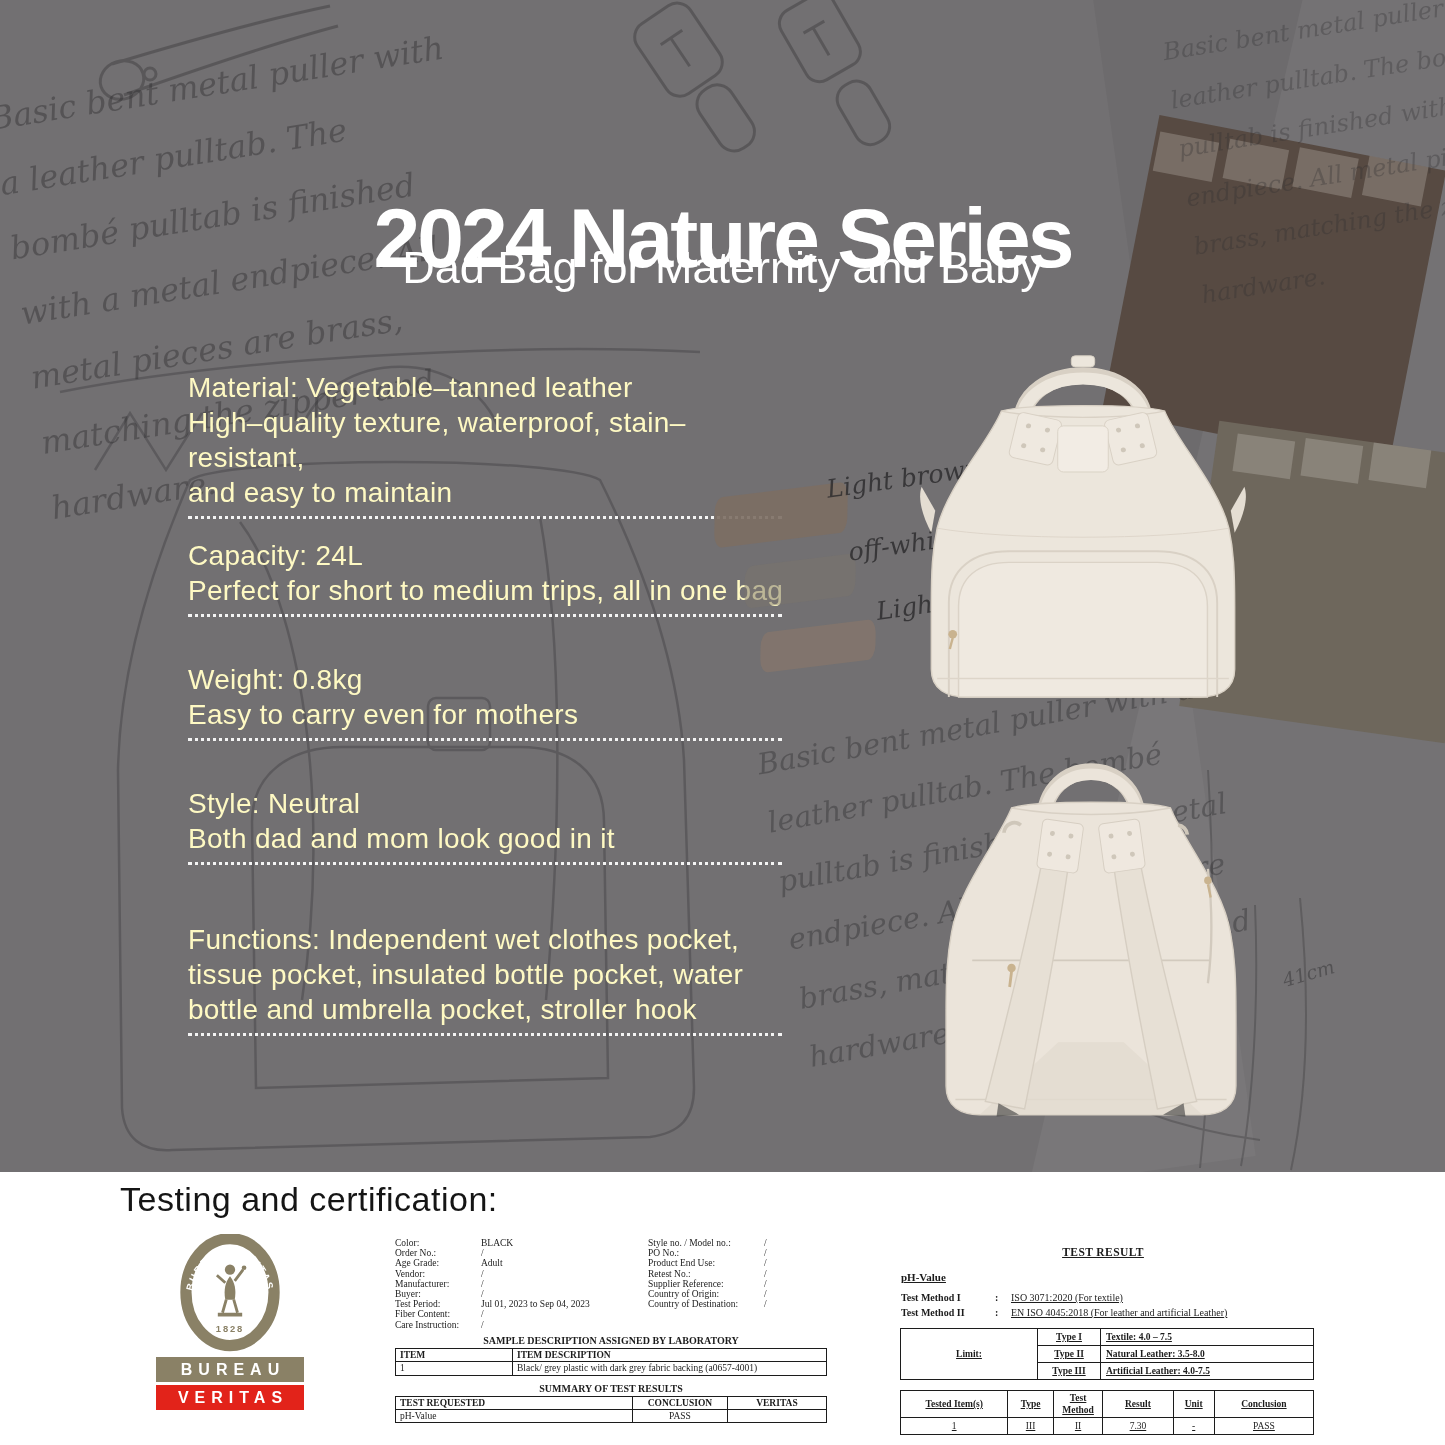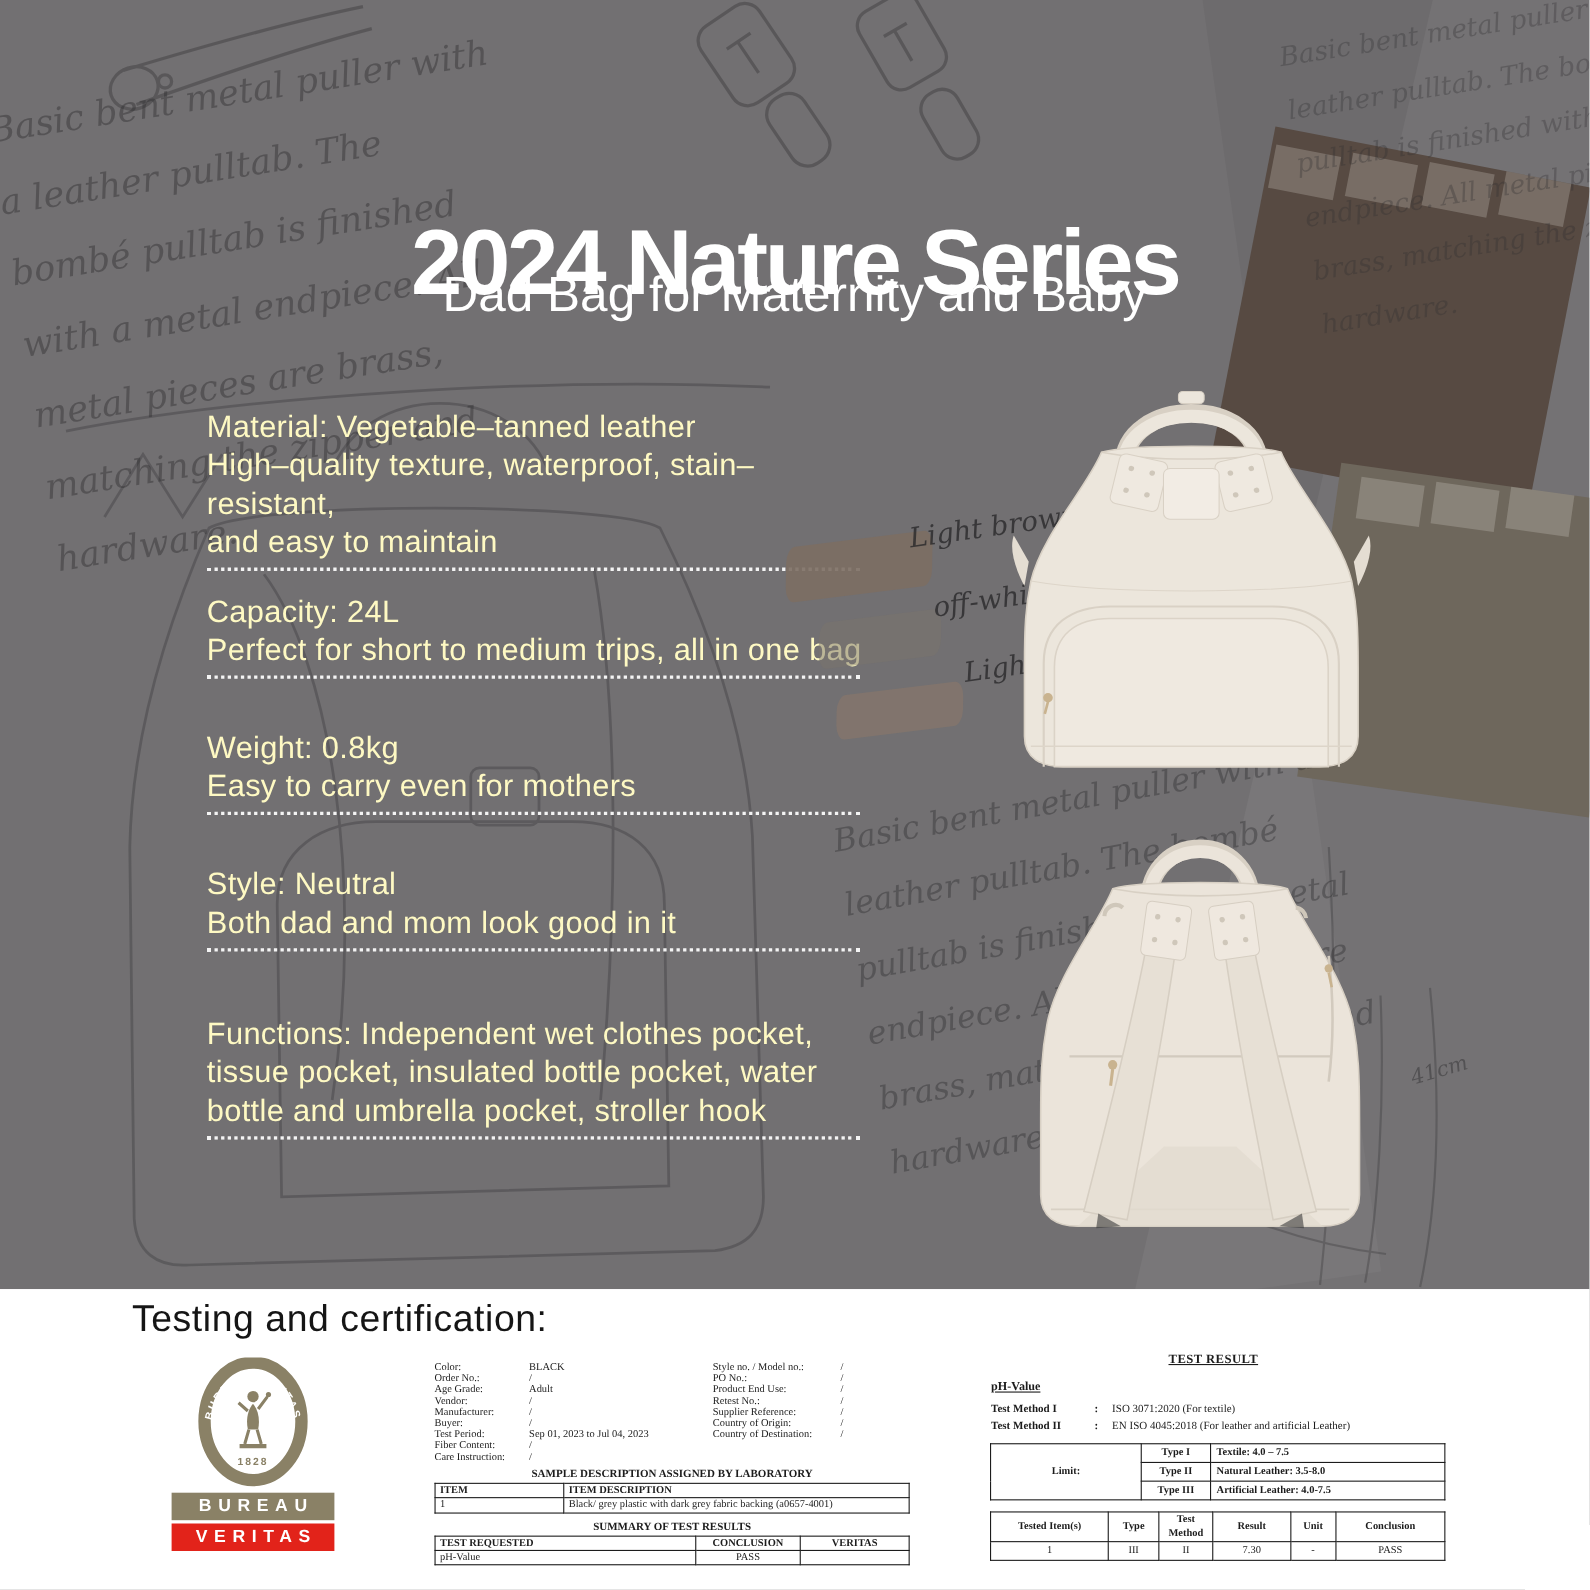--- a/index.html
+++ b/index.html
@@ -55,21 +55,21 @@
   .fcolL { position:absolute; left:0; top:0; width:250px; }
   .fcolR { position:absolute; left:253px; top:0; width:179px; }
   .frow { white-space:nowrap; }
   .fcolL .flab { display:inline-block; width:86px; }
   .fcolR .flab { display:inline-block; width:116px; }
   .tbl-title { text-align:center; font-weight:bold; font-size:10px; margin:4px 0 2px 0; }
   table.doc { width:100%; border-collapse:collapse; }
   table.doc th, table.doc td { border:1px solid #1c1c1c; padding:1px 4px; font-size:9.5px;
                                text-align:left; font-weight:normal; }
   table.doc th { font-weight:bold; }
-  .result { position:absolute; left:880px; top:58px; width:446px; font-size:10px; line-height:12px; }
+  .result { position:absolute; left:880px; top:74px; width:446px; font-size:10px; line-height:12px;text-decoration:underline; }
   .tr-title { text-align:center; font-weight:bold; text-decoration:underline; font-size:11.5px; letter-spacing:.4px; }
   .ph { font-weight:bold; text-decoration:underline; font-size:11px; margin:13px 0 9px 21px; }
   .mrow { margin-left:21px; margin-top:3px; }
   .mlab { display:inline-block; width:94px; font-weight:bold; }
   .msep { display:inline-block; width:16px; font-weight:bold; }
   .result table.doc { width:414px; margin-left:20px; }
   .result table.doc td { padding:2px 5px; }
   table.limit td { font-weight:bold; }
   table.limit td.c { text-align:center; }
   table.res { margin-top:10px; }
@@ -269,21 +269,21 @@
 
     <div class="report serifdoc">
       <div class="fields">
         <div class="fcolL">
           <div class="frow"><span class="flab">Color:</span><span>BLACK</span></div>
           <div class="frow"><span class="flab">Order No.:</span><span>/</span></div>
           <div class="frow"><span class="flab">Age Grade:</span><span>Adult</span></div>
           <div class="frow"><span class="flab">Vendor:</span><span>/</span></div>
           <div class="frow"><span class="flab">Manufacturer:</span><span>/</span></div>
           <div class="frow"><span class="flab">Buyer:</span><span>/</span></div>
-          <div class="frow"><span class="flab">Test Period:</span><span>Sep 01, 2023 to Jul 04, 2023</span></div>
+          <div class="frow"><span class="flab">Test Period:</span><span>Jul 01, 2023 to Sep 04, 2023</span></div>
           <div class="frow"><span class="flab">Fiber Content:</span><span>/</span></div>
           <div class="frow"><span class="flab">Care Instruction:</span><span>/</span></div>
         </div>
         <div class="fcolR">
           <div class="frow"><span class="flab">Style no. / Model no.:</span><span>/</span></div>
           <div class="frow"><span class="flab">PO No.:</span><span>/</span></div>
           <div class="frow"><span class="flab">Product End Use:</span><span>/</span></div>
           <div class="frow"><span class="flab">Retest No.:</span><span>/</span></div>
           <div class="frow"><span class="flab">Supplier Reference:</span><span>/</span></div>
           <div class="frow"><span class="flab">Country of Origin:</span><span>/</span></div>

